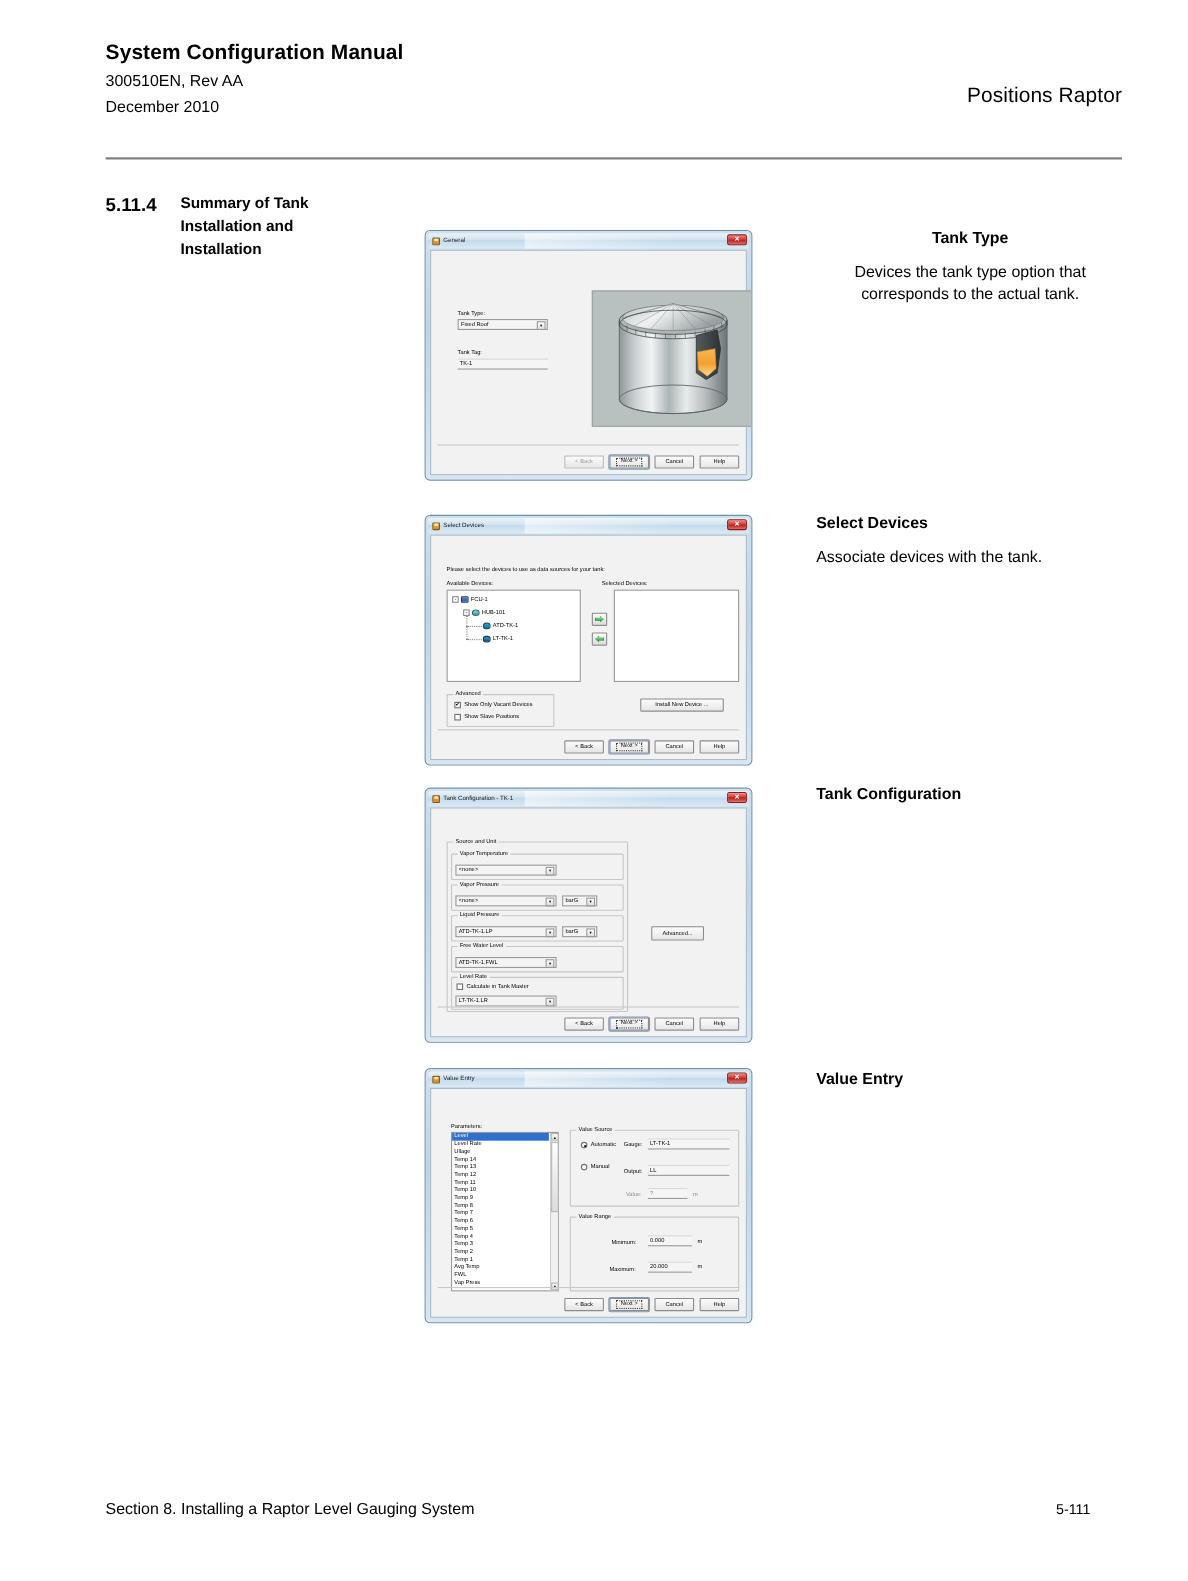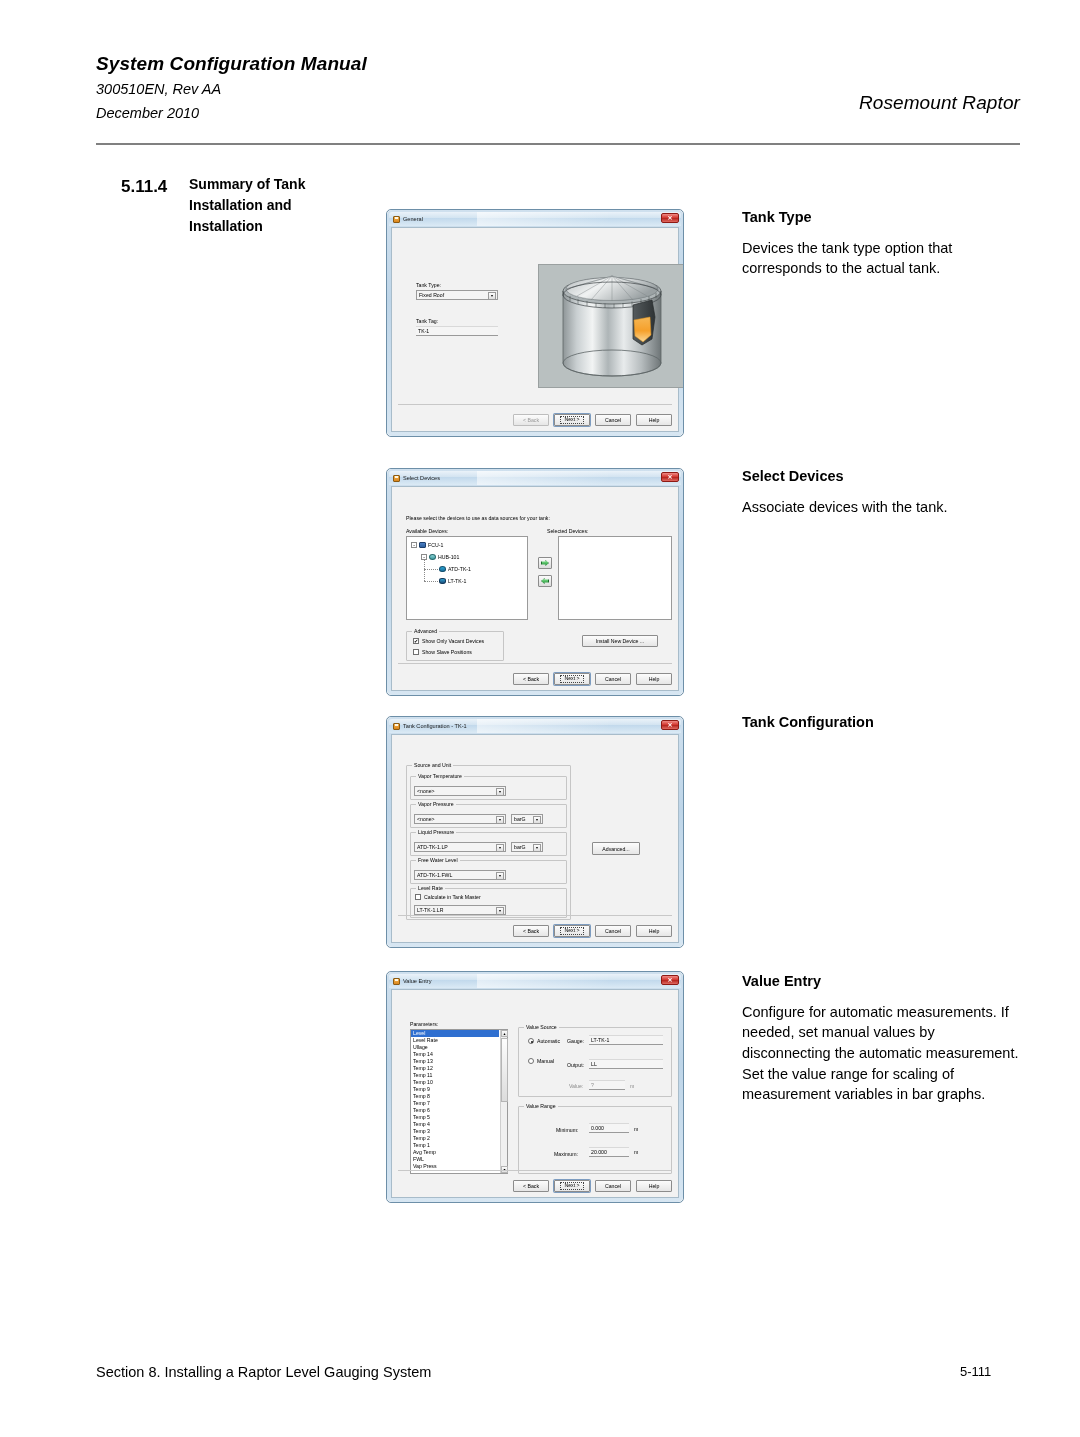--- a/index.html
+++ b/index.html
@@ -9,35 +9,35 @@
     background:#ffffff;
     font-family:"Liberation Sans", sans-serif;
     color:#000;
     position:relative;
     overflow:hidden;
   }
 
   .page { position:absolute; left:0; top:0; width:1080px; height:1437px; }
 
   
-  .header { position:absolute; left:96px; top:52px; width:924px;font-style:italic; }
+  .header { position:absolute; left:96px; top:37px; width:924px; }
   .hdr-title { font-size:19px; font-weight:bold; letter-spacing:.1px; line-height:1.25; }
   .hdr-sub { font-size:14.5px; line-height:1.55; margin-top:2px; }
   .hdr-right {
     position:absolute; right:0; top:40px;
     font-size:19px; letter-spacing:.1px;
   }
   .hdr-rule {
     position:absolute; left:96px; top:143px; width:924px; height:2px;
     background:#808080;
   }
 
   
   .sec { position:absolute; left:96px; top:174px; width:300px; }
-  .sec-row { display:flex;margin-left:25px; }
+  .sec-row { display:flex; }
   .sec-num { font-size:17px; font-weight:bold; width:68px; flex:0 0 68px; line-height:1.5; }
   .sec-title { font-size:14px; font-weight:bold; line-height:1.5; }
 
   
   .rcol { position:absolute; left:742px; width:280px; }
   .rcol h3 { font-size:14.5px; font-weight:bold; margin:0 0 11px 0; line-height:1.3; }
   .rcol p { font-size:14.5px; margin:0; line-height:1.42; }
 
   
   .footer-rule { position:absolute; left:96px; top:1350px; width:924px; height:1px; background:#ffffff; }
@@ -235,52 +235,51 @@
 </style>
 </head>
 <body>
 
 <div class="page">
 
   <div class="header">
     <div class="hdr-title">System Configuration Manual</div>
     <div class="hdr-sub">300510EN, Rev AA</div>
     <div class="hdr-sub">December 2010</div>
-    <div class="hdr-right">Rosemount Raptor</div>
+    <div class="hdr-right">Positions Raptor</div>
   </div>
   <div class="hdr-rule"></div>
 
   <div class="sec">
     <div class="sec-row">
       <div class="sec-num">5.11.4</div>
       <div>
         <div class="sec-title">Summary of Tank</div>
         <div class="sec-title">Installation and</div>
         <div class="sec-title">Installation</div>
       </div>
     </div>
   </div>
 
-  <div class="rcol" style="top:208px;">
+  <div class="rcol" style="top:208px;text-align:center;">
     <h3>Tank Type</h3>
     <p>Devices the tank type option that corresponds to the actual tank.</p>
   </div>
 
   <div class="rcol" style="top:467px;">
     <h3>Select Devices</h3>
     <p>Associate devices with the tank.</p>
   </div>
 
   <div class="rcol" style="top:713px;">
     <h3>Tank Configuration</h3>
   </div>
 
   <div class="rcol" style="top:972px;">
     <h3>Value Entry</h3>
-    <p>Configure for automatic measurements. If needed, set manual values by disconnecting the automatic measurement. Set the value range for scaling of measurement variables in bar graphs.</p>
   </div>
 
   <div class="dlg" style="left:386px; top:209px; width:298px; height:228px;">
     <div class="dlg-frame">
       <div class="titlebar">
         <span class="tb-icon"></span>
         <span class="tb-title">General</span>
         <span class="tb-close">✕</span>
       </div>
     </div>

